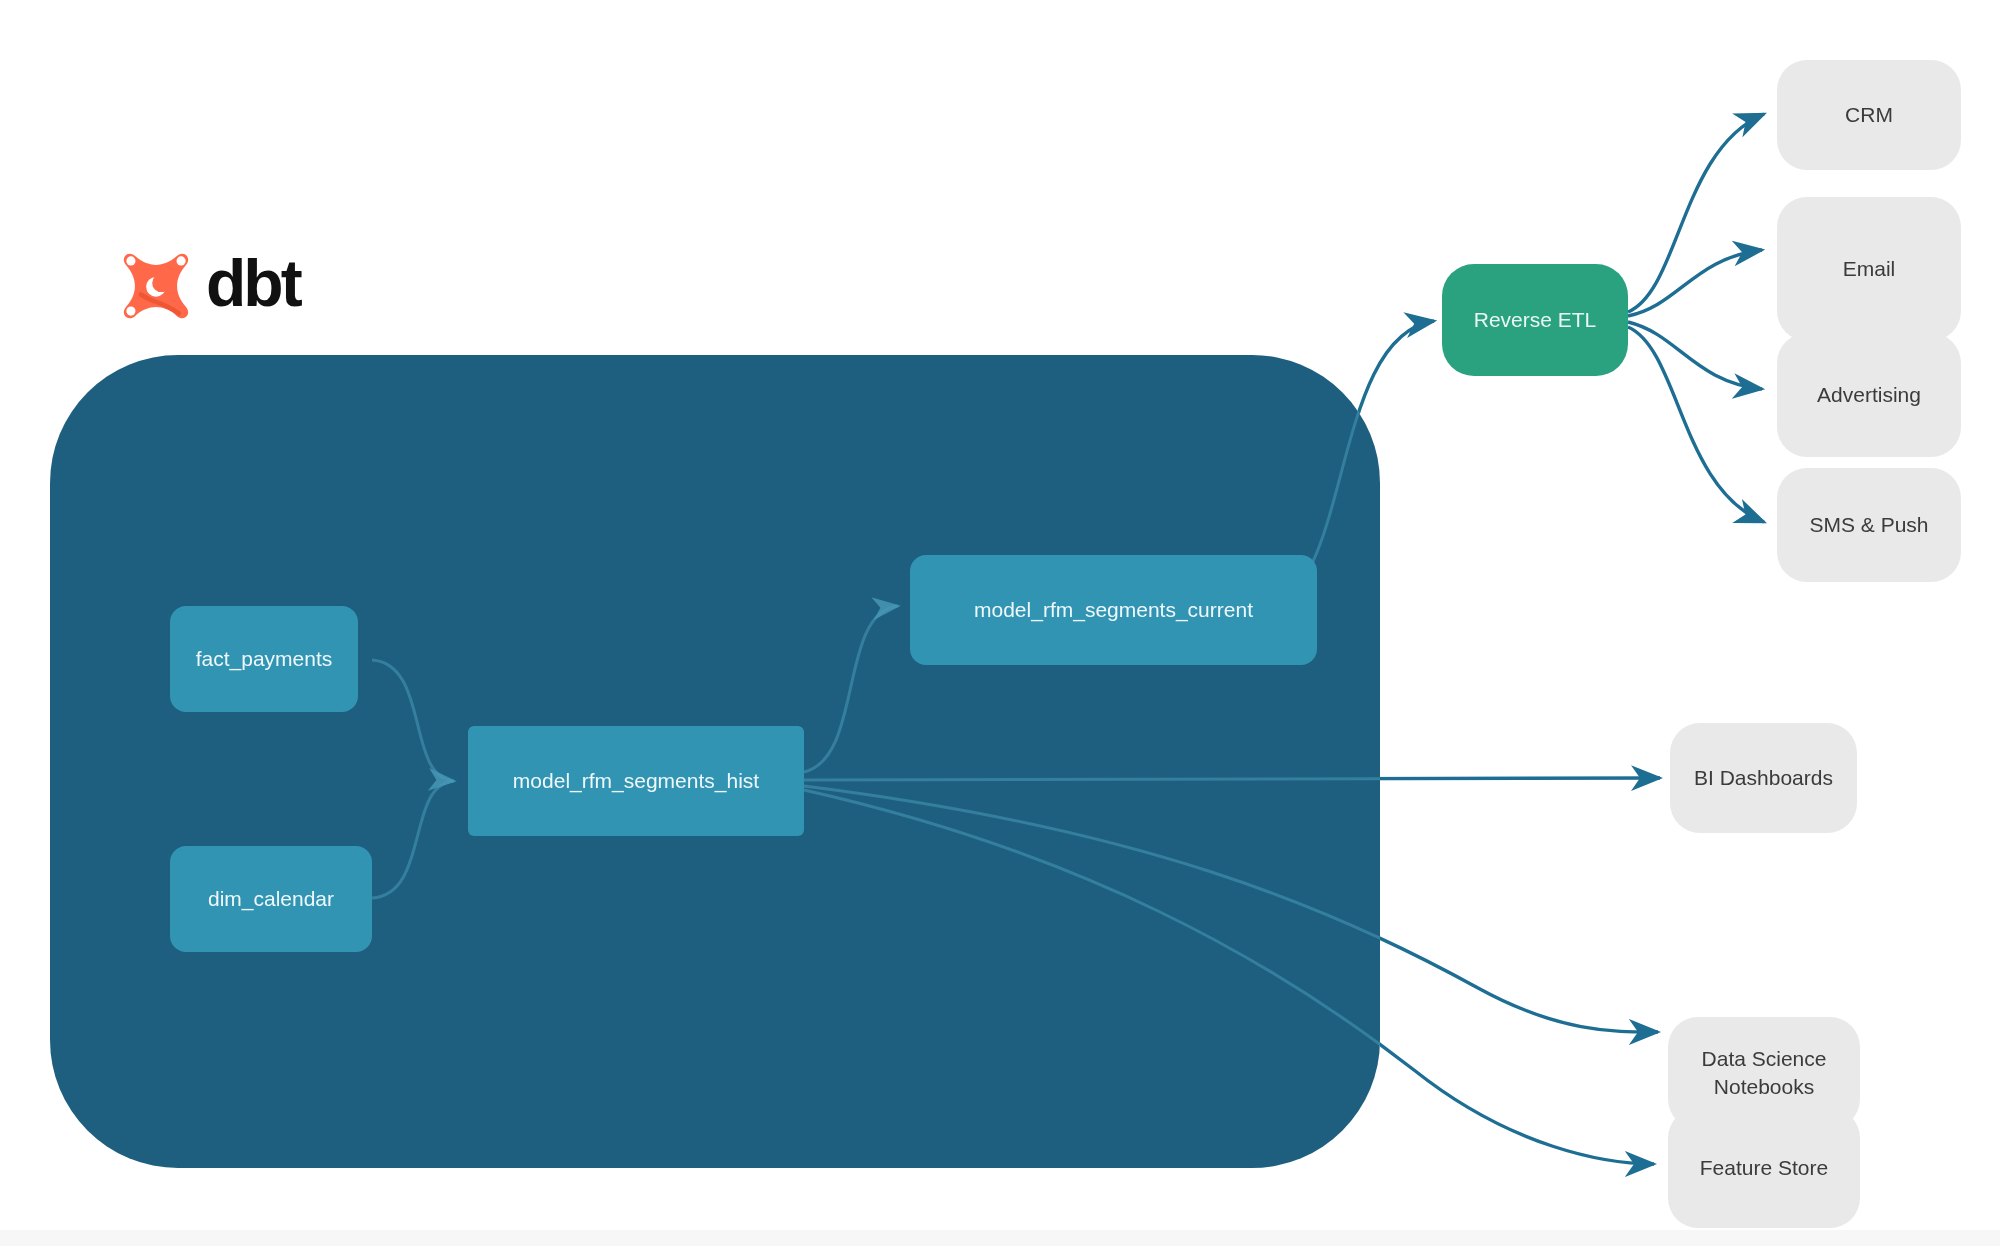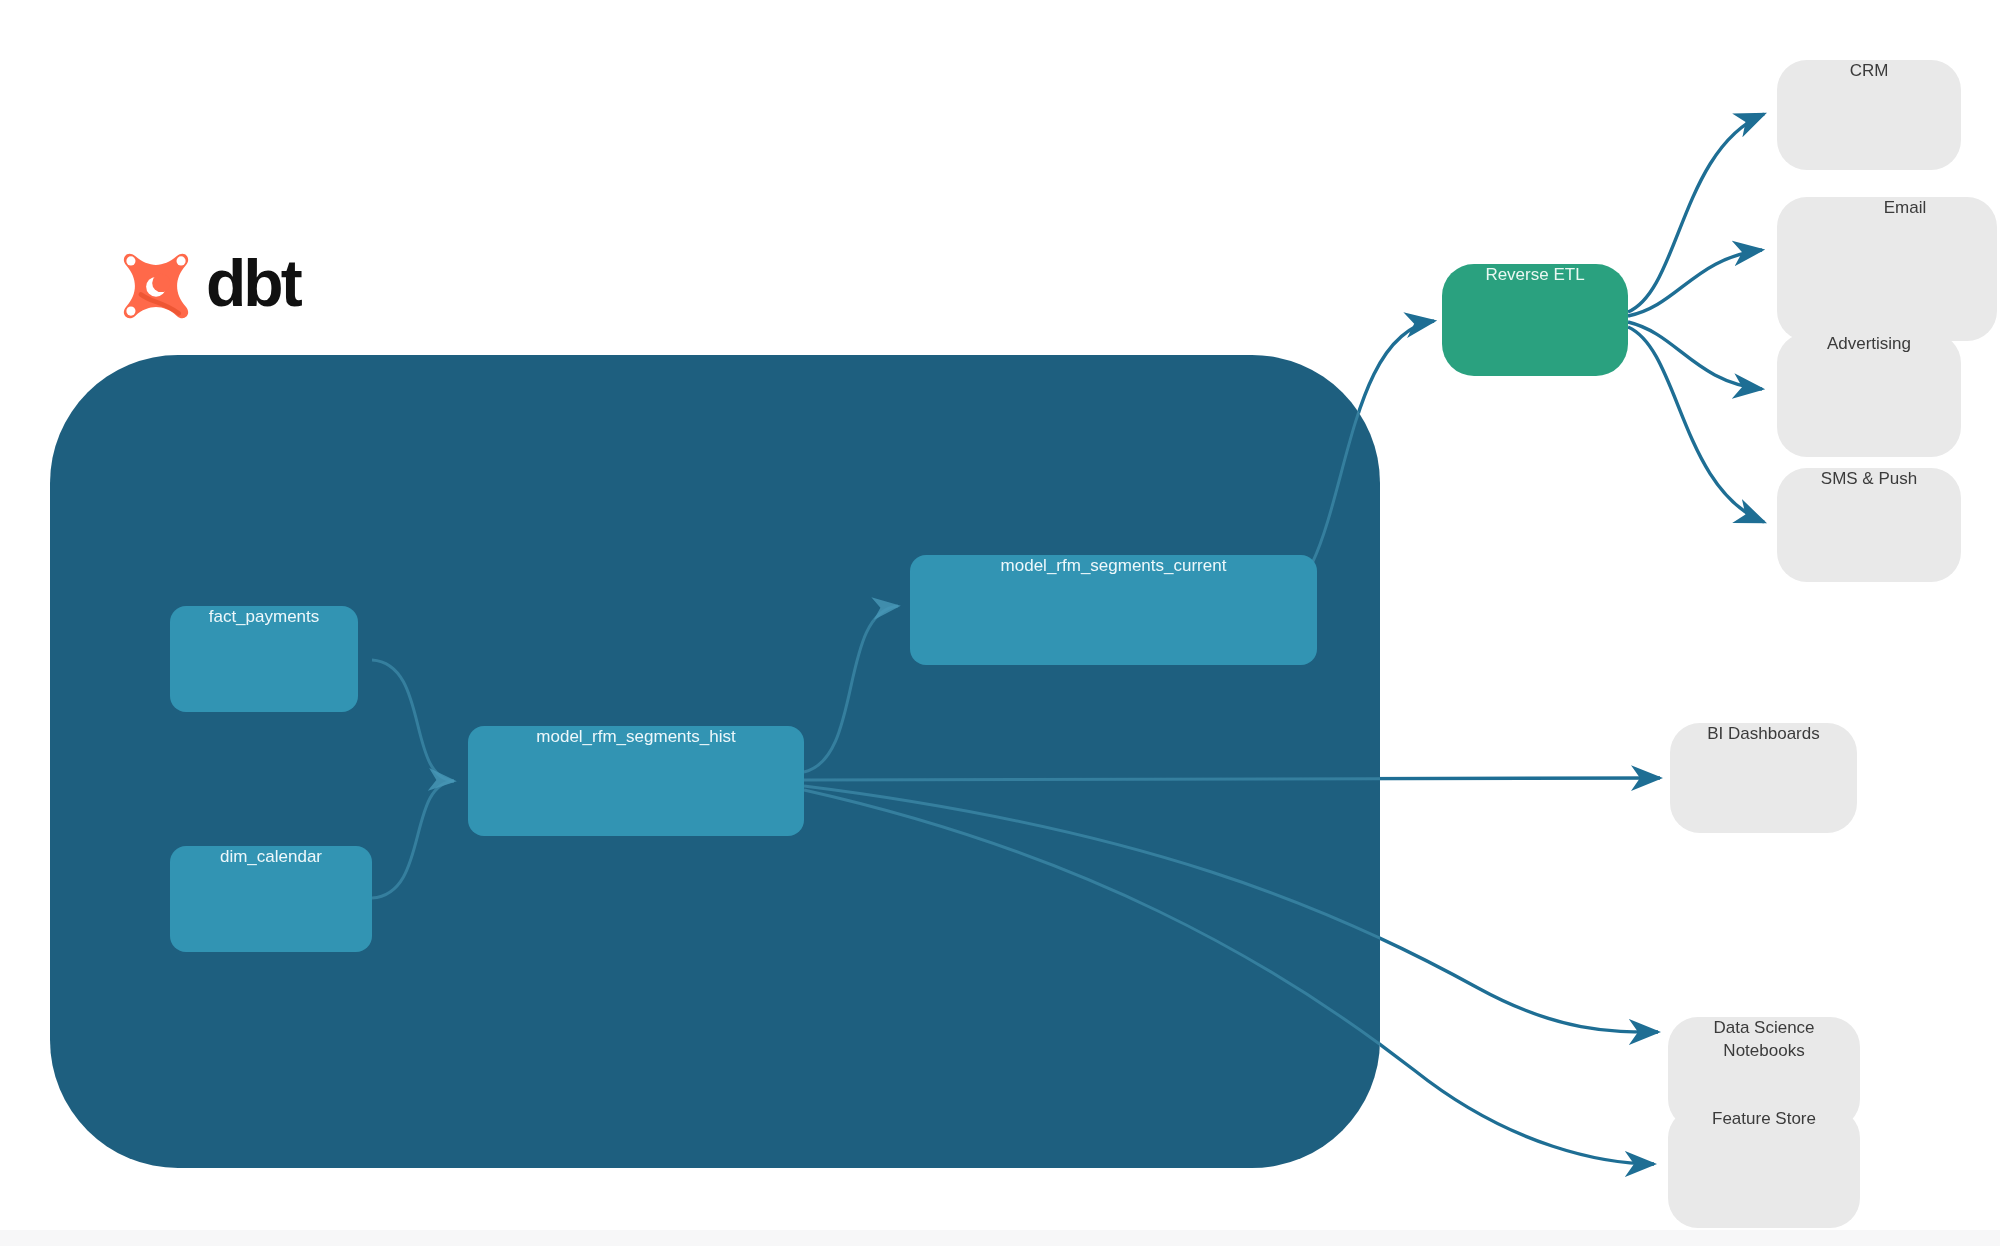--- a/index.html
+++ b/index.html
@@ -23,22 +23,22 @@
     border-radius:128px;
   }
   
   .connectors{position:absolute;left:0;top:0;width:2000px;height:1246px;pointer-events:none;}
   .edge-in{fill:none;stroke:var(--arrow_inside);stroke-opacity:0.55;stroke-width:3;}
   .edge-out{fill:none;stroke:var(--arrow_outside);stroke-width:3.4;}
   .mk-out{fill:var(--arrow_outside);}
   .mk-in{fill:var(--arrow_inside);fill-opacity:0.8;}
   
   .node{
-    position:absolute;display:flex;align-items:flex-start;justify-content:center;
-    text-align:center;font-size:17px;line-height:1.35;
+    position:absolute;display:flex;align-items:center;justify-content:center;
+    text-align:center;font-size:21px;line-height:1.35;
   }
   .node--model{background:var(--model_node);color:var(--node_text_light);border-radius:16px;}
   .node--process{background:var(--reverse_etl_node);color:#eaf8f2;border-radius:32px;}
   .node--dest{background:var(--destination_node);color:var(--node_text_dark);border-radius:30px;}
   .node--dest .lbl{max-width:160px;}
   .bottom-band{
     position:absolute;left:0;top:1230px;width:2000px;height:16px;
     background:#f7f7f8;
   }
 </style>
@@ -113,35 +113,35 @@
       <path class="edge-out" d="M1628,327 C1680,350 1680,488 1764,522" marker-end="url(#arrowOut)"></path>
     </g>
   </svg>
 
   <div class="node node--model" style="left:170px;top:606px;width:188px;height:106px;">
     <span class="lbl">fact_payments</span>
   </div>
   <div class="node node--model" style="left:170px;top:846px;width:202px;height:106px;">
     <span class="lbl">dim_calendar</span>
   </div>
-  <div class="node node--model" style="left:468px;top:726px;width:336px;height:110px;">
+  <div class="node node--model" style="left:468px;top:726px;width:336px;height:110px;border-radius:6px;">
     <span class="lbl">model_rfm_segments_hist</span>
   </div>
   <div class="node node--model" style="left:910px;top:547px;width:407px;height:110px;margin-top:8px;">
     <span class="lbl">model_rfm_segments_current</span>
   </div>
 
   <div class="node node--process" style="left:1442px;top:264px;width:186px;height:112px;">
     <span class="lbl">Reverse ETL</span>
   </div>
 
   <div class="node node--dest" style="left:1777px;top:60px;width:184px;height:110px;">
     <span class="lbl">CRM</span>
   </div>
-  <div class="node node--dest" style="left:1777px;top:197px;width:184px;height:144px;padding-left:36px;">
+  <div class="node node--dest" style="left:1777px;top:197px;width:184px;height:144px;">
     <span class="lbl">Email</span>
   </div>
   <div class="node node--dest" style="left:1777px;top:333px;width:184px;height:124px;">
     <span class="lbl">Advertising</span>
   </div>
   <div class="node node--dest" style="left:1670px;top:723px;width:187px;height:110px;">
     <span class="lbl">BI Dashboards</span>
   </div>
   <div class="node node--dest" style="left:1777px;top:468px;width:184px;height:114px;">
     <span class="lbl">SMS &amp; Push</span>

